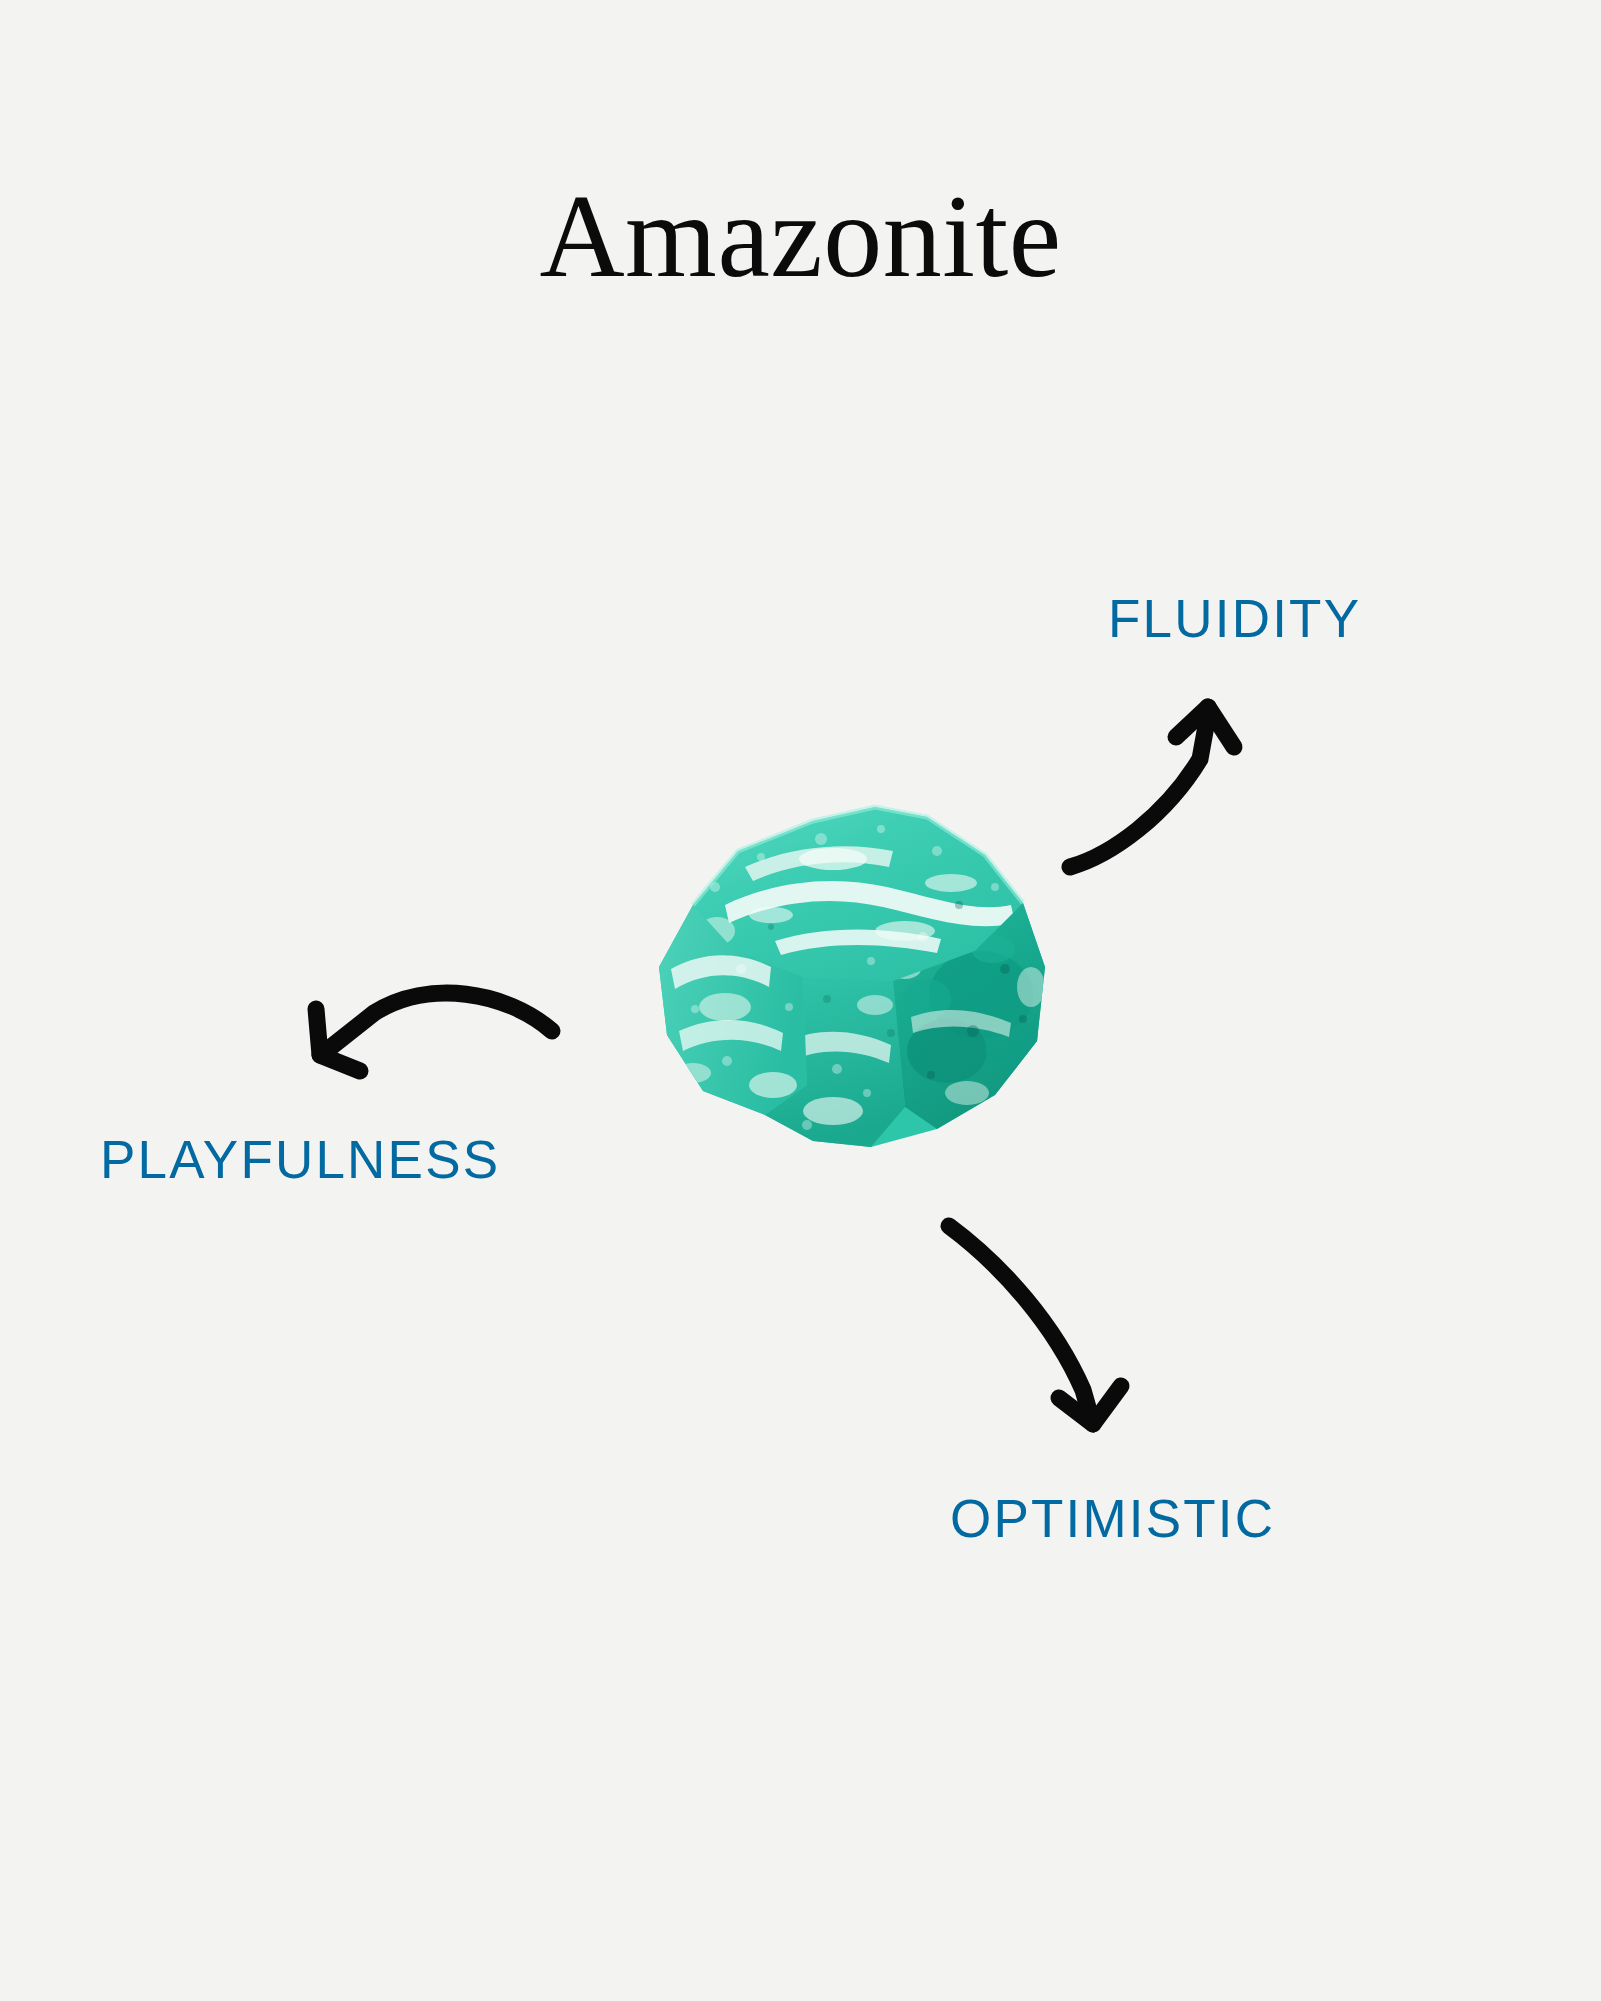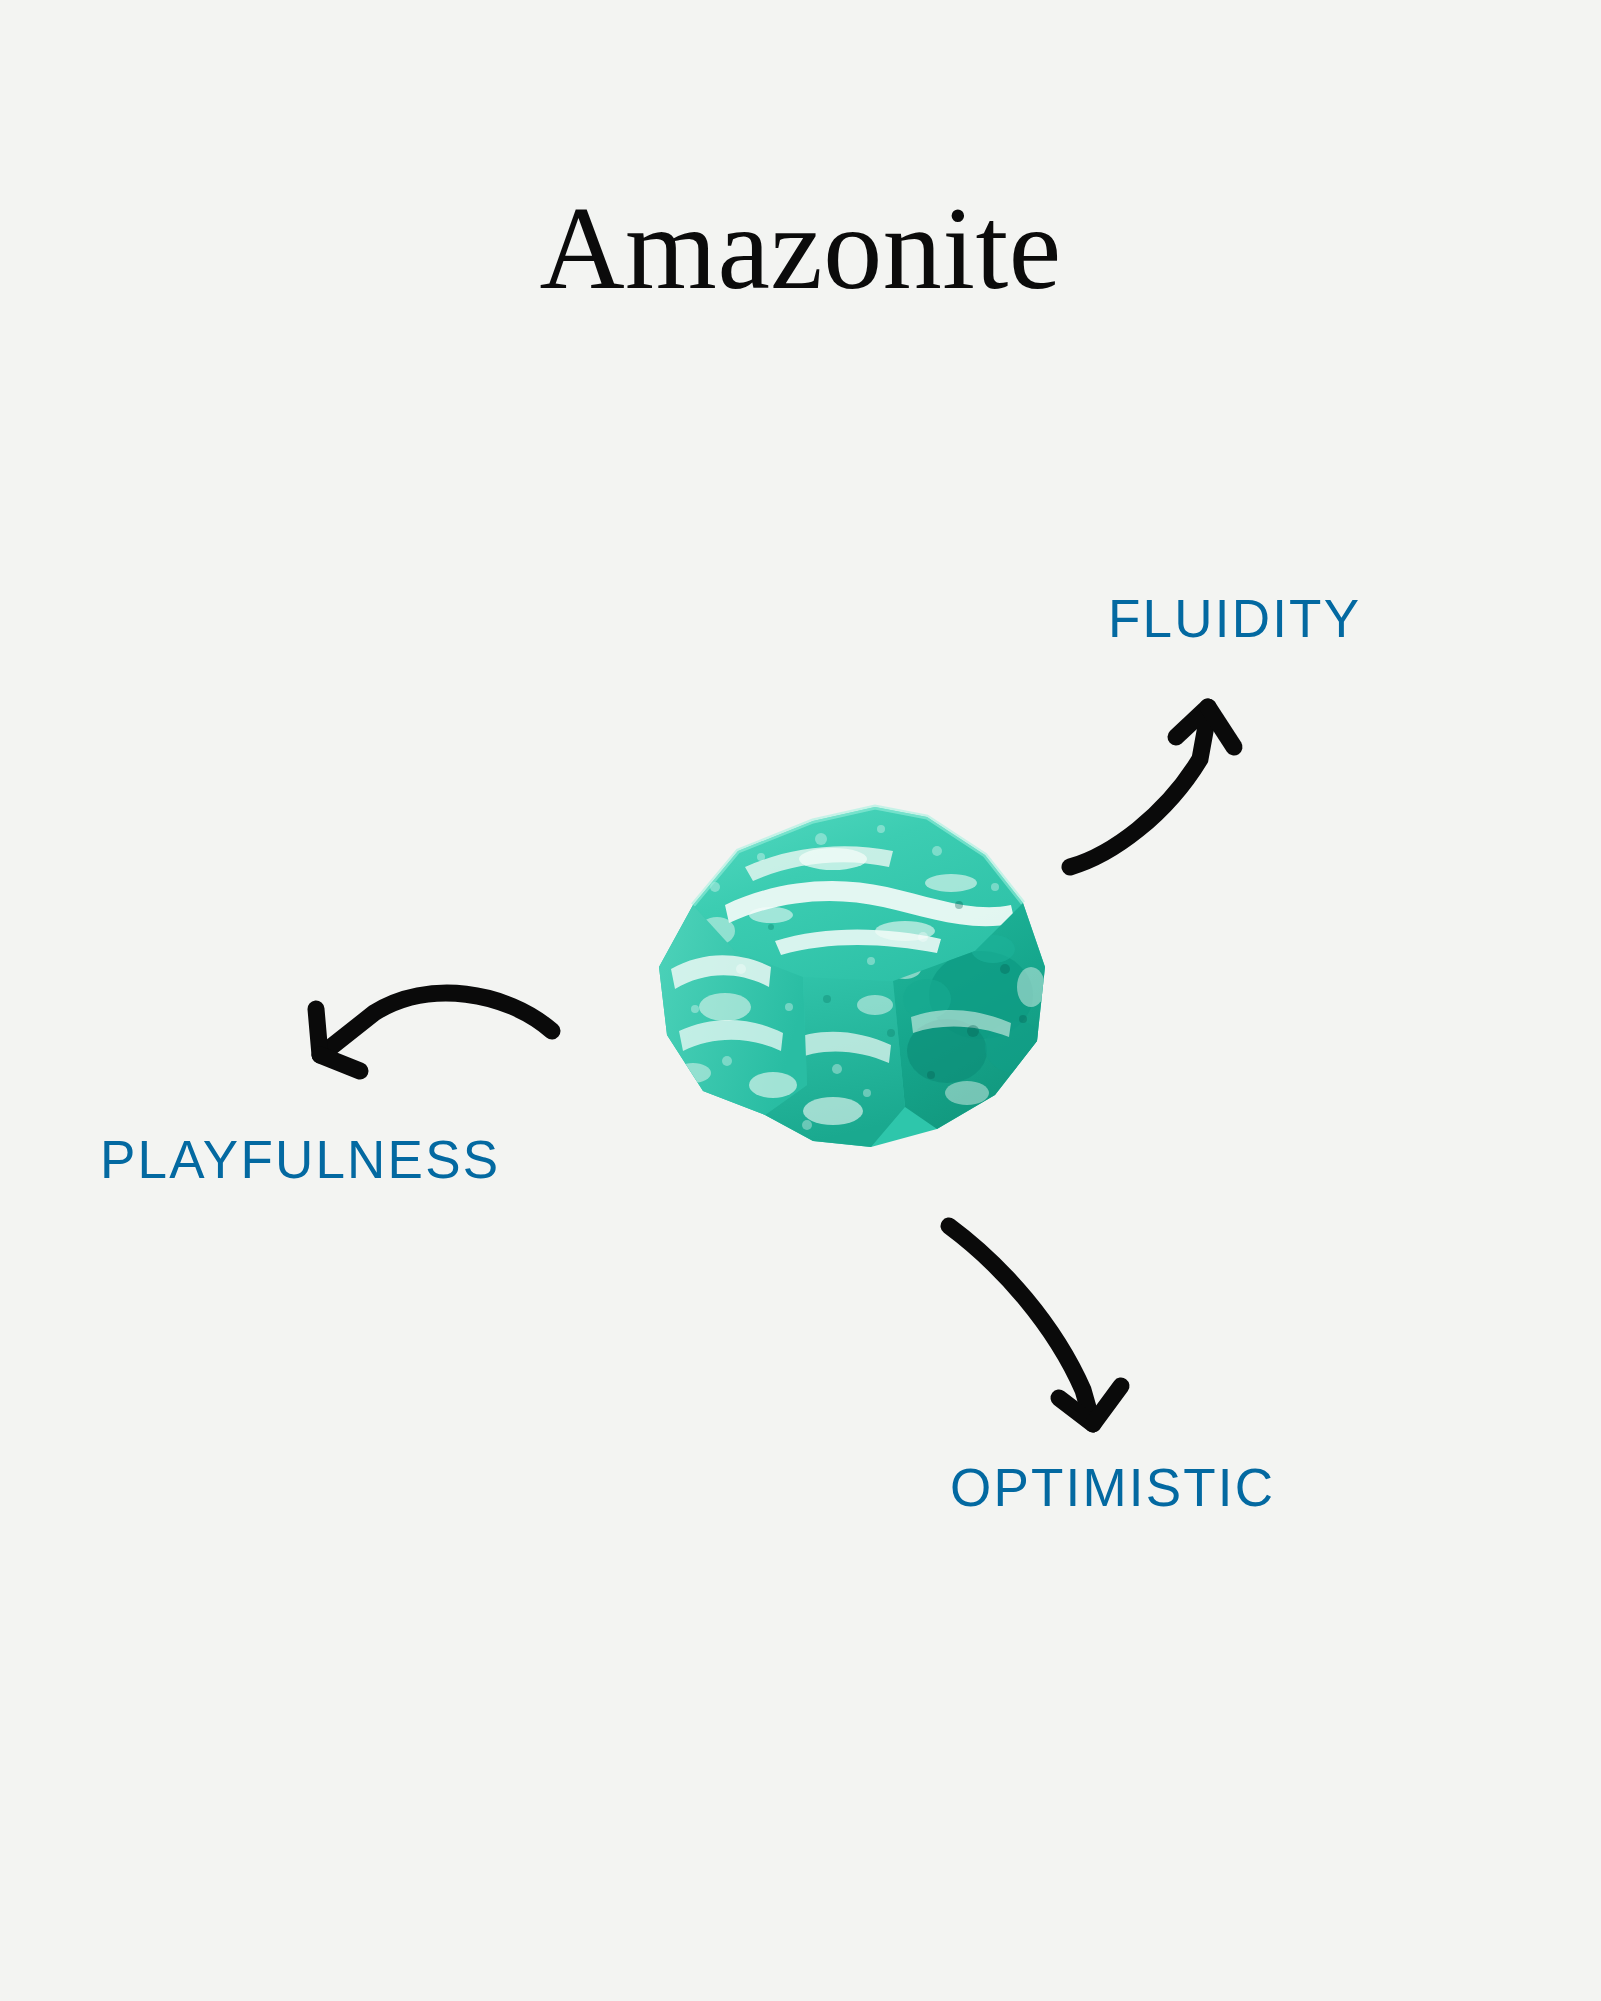--- a/index.html
+++ b/index.html
@@ -22,21 +22,21 @@
   
   .header {
     position: absolute;
     top: 0;
     left: 0;
     width: 1601px;
     text-align: center;
     pointer-events: none;
   }
   .poster-title {
-    margin: 12px;
+    margin: 0;
     padding-top: 178px;
     font-family: "Liberation Serif", "DejaVu Serif", serif;
     font-weight: 400;
     font-size: 118px;
     line-height: 1.0;
     letter-spacing: 0.5px;
     color: #0b0b0b;
   }
   .poster-subtitle {
     margin: 0;
@@ -63,21 +63,21 @@
   .label-fluidity {
     left: 1108px;
     top: 592px;
   }
   .label-playfulness {
     left: 100px;
     top: 1133px;
   }
   .label-optimistic {
     left: 950px;
-    top: 1461px;
+    top: 1492px;
   }
 
   
   .arrow-svg {
     position: absolute;
     overflow: visible;
   }
   .arrow-fluidity  { left: 1050px; top: 655px; }
   .arrow-playfulness { left: 270px;  top: 955px; }
   .arrow-optimistic { left: 925px;  top: 1200px; }

